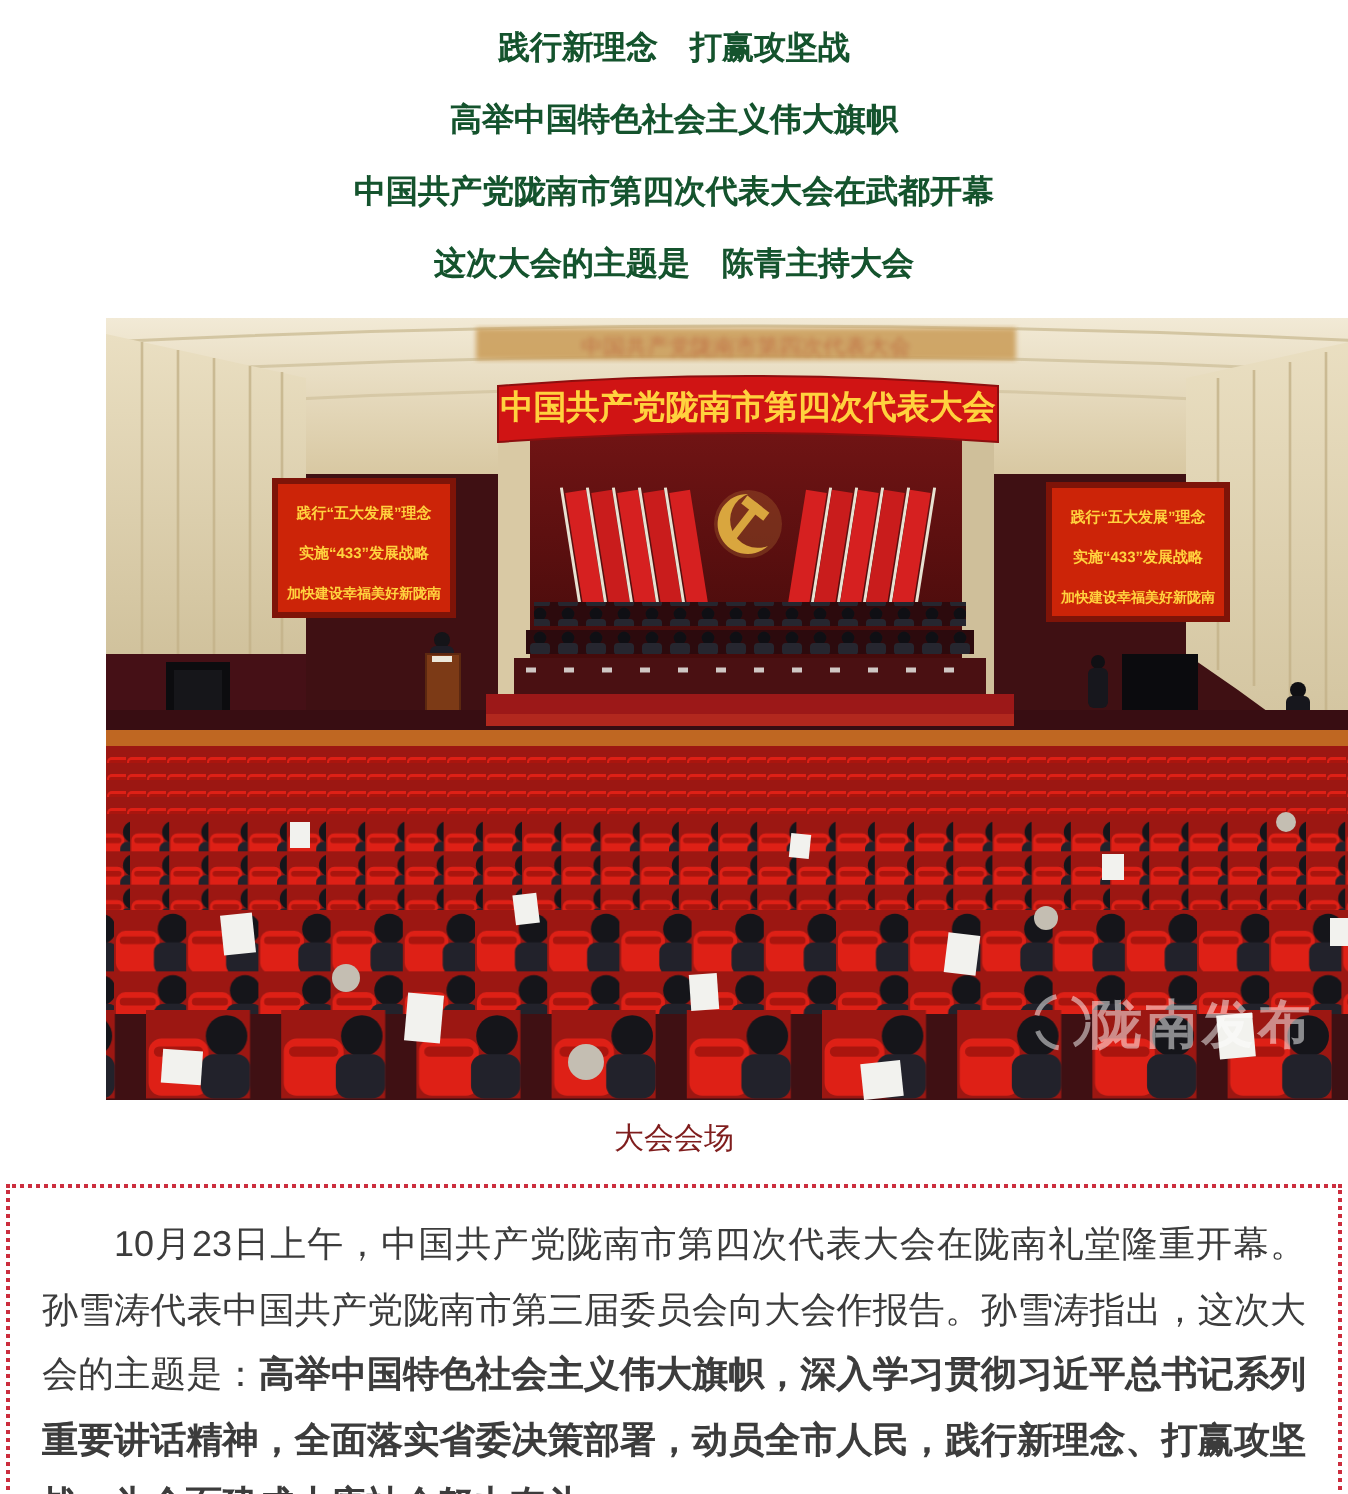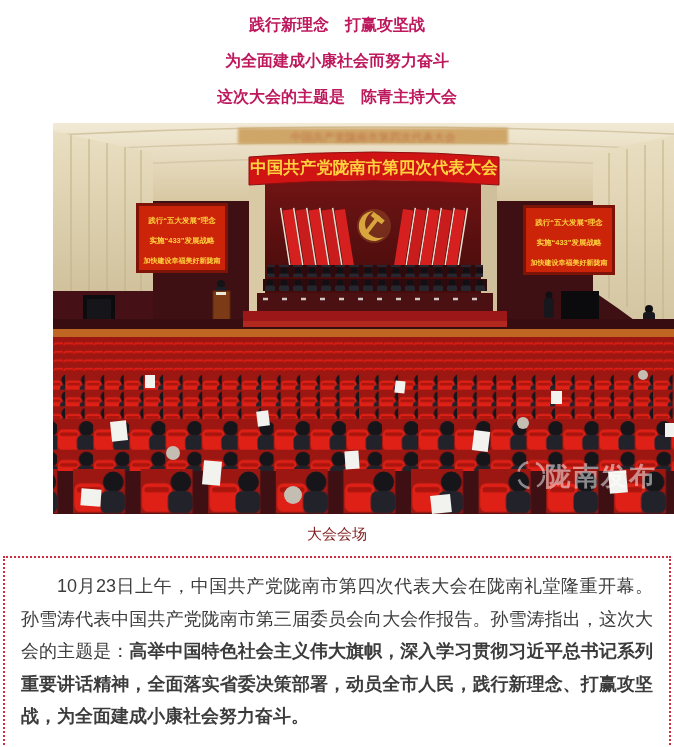--- a/index.html
+++ b/index.html
@@ -7,21 +7,21 @@
     position:relative;
     width:674px;height:747px;
     margin:0;
     overflow:hidden;
     background:#ffffff;
     font-family:"Liberation Sans","DejaVu Sans",sans-serif;
   }
   .headlines{padding-top:15px;}
   .headline{
     font-size:16px;line-height:20px;margin:0 0 16px 0;
-    font-weight:700;color:#be185d;text-align:center;letter-spacing:0;
+    font-weight:700;color:#14532d;text-align:center;letter-spacing:0;
   }
   .photo-wrap{margin:2px 17px 0 17px;width:600px;height:391px;line-height:0;padding-left:36px;}
   .caption{
     margin-top:11px;text-align:center;
     font-size:15px;line-height:18px;color:#7f1d1d;font-weight:400;
   }
   .quote-box{
     margin:13px 3px 0 3px;
     border:2px dotted #cc2e3e;
     padding:12px 16px 20px 16px;
@@ -36,21 +36,22 @@
   .quote-box .theme{font-weight:700;}
   svg text{font-family:"Liberation Sans","DejaVu Sans",sans-serif;}
 </style>
 </head>
 <body>
 
 <div class="page">
 
   <div class="headlines">
     <div class="headline">践行新理念　打赢攻坚战</div>
-    <div class="headline">为全面建成小康社会而努力奋斗</div>
+    <div class="headline">高举中国特色社会主义伟大旗帜</div>
+    <div class="headline">中国共产党陇南市第四次代表大会在武都开幕</div>
     <div class="headline">这次大会的主题是　陈青主持大会</div>
   </div>
 
   <div class="photo-wrap">
     <svg width="640" height="391" viewBox="0 0 640 391">
       <defs>
         <linearGradient id="ceil" x1="0" y1="0" x2="0" y2="1">
           <stop offset="0" stop-color="#f2ead6"></stop>
             <stop offset="1" stop-color="#d8c8a2"></stop>
         </linearGradient>

